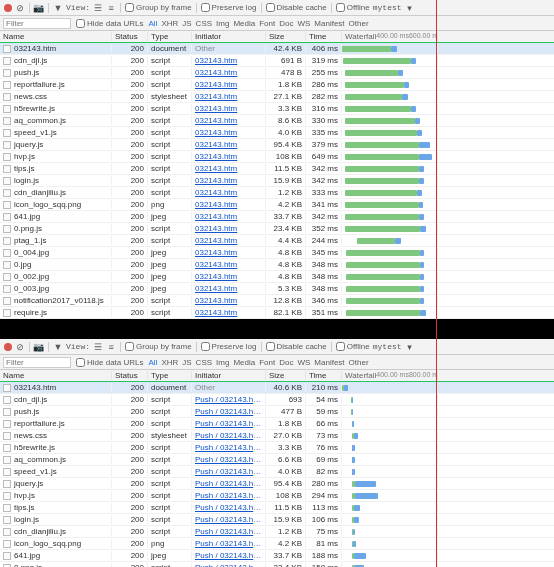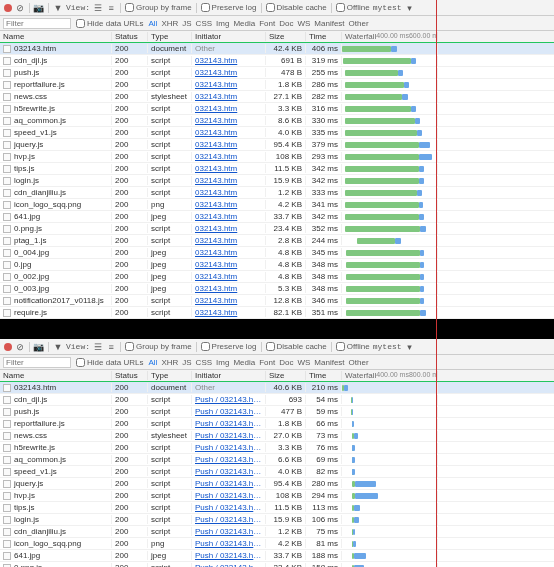--- a/index.html
+++ b/index.html
@@ -73,21 +73,21 @@
   .thead > div { padding:0 3px; border-right:1px solid #e4e4e4; white-space:nowrap; overflow:hidden;}
   .thead .wfhead { display:flex; justify-content:space-between; padding-right:4px; color:#666;}
   .row { border-bottom:1px solid #f0f0f0; }
   .row.sel { background:#dbe8f8; }
   .row > div { padding:0 3px; white-space:nowrap; overflow:hidden; text-overflow:ellipsis; border-right:1px solid #f0f0f0;}
   .row .name { display:flex; align-items:center; gap:3px; color:#303030;}
   .row .name .ficon { width:8px;height:8px; display:inline-block; border:1px solid #bbb; background:#fafafa; font-size:6px; line-height:6px; text-align:center; color:#888;}
   .row .initiator { color:#1155cc; text-decoration:underline; cursor:default;}
   .row .initiator.other { color:#888; text-decoration:none;}
   .row .size, .row .time { text-align:right; color:#303030;}
-  .row .status { color:#303030;}
+  .row .status { color:#303030;text-align:right;}
   .row .type { color:#303030;}
   .wf { position:relative; height:10px; }
   .wf .bar { position:absolute; top:2px; height:6px; border-radius:1px; }
   .bar.green { background:#7fc77f; }
   .bar.blue  { background:#6aa6e8; }
   .redline {
     position:absolute;
     top:0;
     left:436px;
     width:1px;
@@ -297,21 +297,21 @@
           </div>
           <div class="row">
       <div class="name">
               <span class="ficon"></span>
               <span>hvp.js</span>
             </div>
       <div class="status">200</div>
       <div class="type">script</div>
       <div class="initiator ">032143.htm</div>
       <div class="size">108 KB</div>
-      <div class="time">293 ms</div>
+      <div class="time">649 ms</div>
       <div class="wf">
         <span class="bar green" style="left:3%;width:78%"></span>
         <span class="bar blue" style="left:81%;width:14%"></span>
       </div>
           </div>
           <div class="row">
       <div class="name">
               <span class="ficon"></span>
               <span>tips.js</span>
             </div>
@@ -401,21 +401,21 @@
       </div>
           </div>
           <div class="row">
       <div class="name">
               <span class="ficon"></span>
               <span>ptag_1.js</span>
             </div>
       <div class="status">200</div>
       <div class="type">script</div>
       <div class="initiator ">032143.htm</div>
-      <div class="size">2.8 KB</div>
+      <div class="size">4.4 KB</div>
       <div class="time">244 ms</div>
       <div class="wf">
         <span class="bar green" style="left:16%;width:40%"></span>
         <span class="bar blue" style="left:56%;width:6%"></span>
       </div>
           </div>
           <div class="row">
       <div class="name">
               <span class="ficon"></span>
               <span>0_004.jpg</span>

